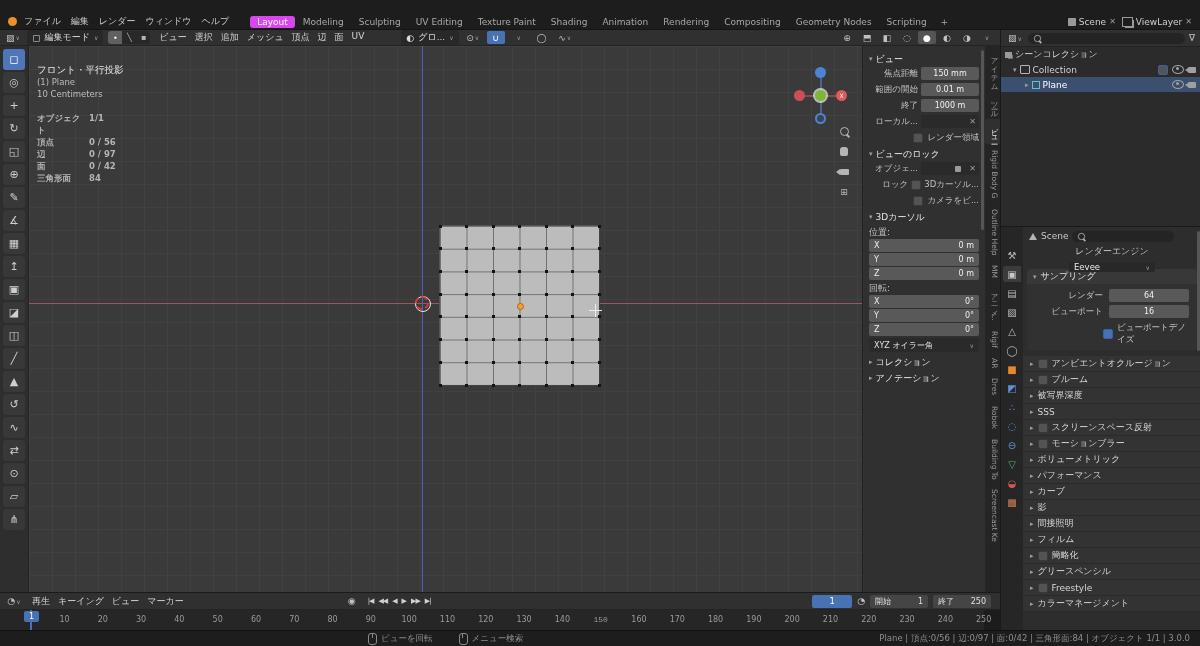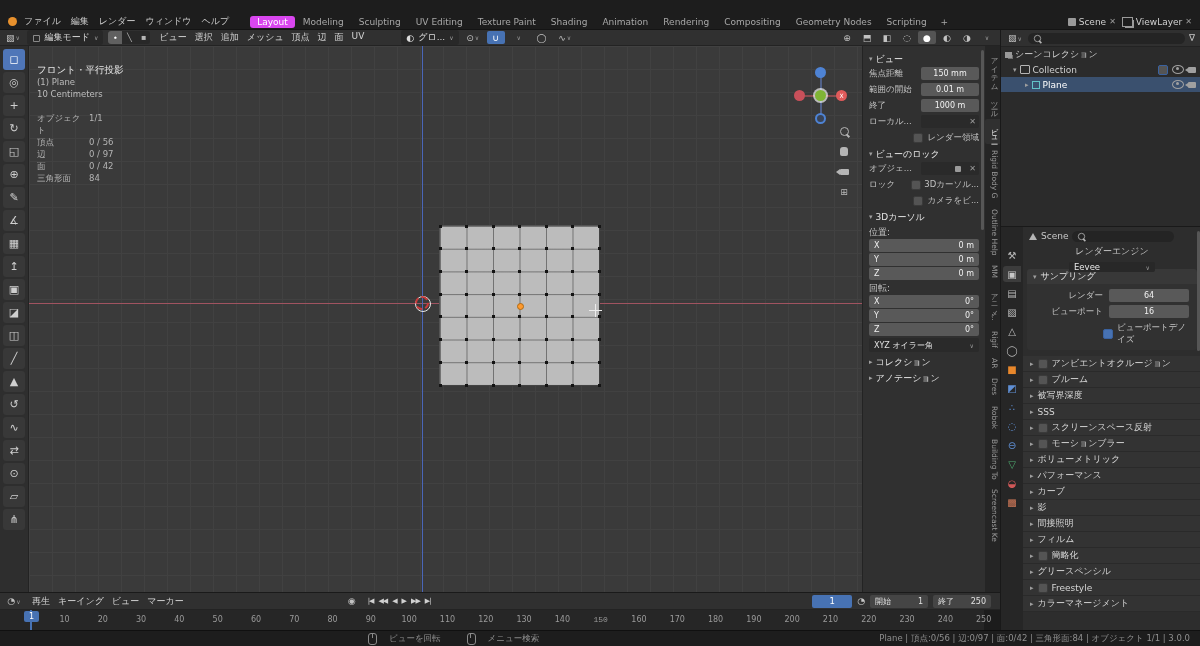--- a/index.html
+++ b/index.html
@@ -48,21 +48,21 @@
     background-size:26.5px 22.71px;}
   .vdot{position:absolute;width:3px;height:3px;background:#141414;}
   #origin-dot{left:488px;top:257px;width:5px;height:5px;border-radius:50%;background:#ff9a2e;border:1px solid #b06a12;}
   #cursor3d-w{left:386px;top:250px;width:14px;height:14px;border-radius:50%;border:1px solid #e8e8e8;}
   #cursor3d-r{left:386px;top:250px;width:14px;height:14px;border-radius:50%;border:2px dashed #c93a3a;box-sizing:border-box;}
   #crosshair-v{left:566px;top:258px;width:1px;height:13px;background:#ececec;}
   #crosshair-h{left:560px;top:264px;width:13px;height:1px;background:#ececec;}
   .vp-overlay{left:8px;top:18px;color:#b4b4b4;line-height:12px;}
   .vp-view-label{color:#e6e6e6;font-size:9.5px;}
   .vp-sub{color:#bdbdbd;font-size:8.5px;}
-  .vp-stats{margin-top:12px;font-size:8.5px;}
+  .vp-stats{margin-top:12px;font-size:8.5px;font-weight:bold;}
   .stat-row{display:flex;width:100px;}
   .stat-label{width:52px;}
   
   #gizmo{left:758px;top:16px;width:68px;height:68px;}
   .gz-line{position:absolute;}
   .gz-v{left:33px;top:12px;width:2px;height:44px;background:rgba(100,130,200,.55);}
   .gz-h{left:10px;top:33px;width:48px;height:2px;background:rgba(200,90,95,.55);}
   .gz-ball{position:absolute;width:11px;height:11px;border-radius:50%;box-sizing:border-box;font-size:6px;display:flex;align-items:center;justify-content:center;color:#fff;}
   .gz-zp{left:28px;top:5px;background:#4e83d4;}
   .gz-zn{left:28px;top:51px;background:#3a4457;border:2px solid #4e83d4;}
@@ -74,21 +74,21 @@
   .icon-zoom{width:7px;height:7px;border:1.5px solid #b5b5b5;border-radius:50%;position:relative;}
   .icon-zoom::after{content:"";position:absolute;width:1.5px;height:4px;background:#b5b5b5;left:6px;top:6px;transform:rotate(-45deg);}
   .icon-hand{width:8px;height:9px;background:#b5b5b5;border-radius:3px 3px 2px 2px;}
   .icon-cam{width:9px;height:6px;background:#b5b5b5;border-radius:1px;position:relative;}
   .icon-cam::after{content:"";position:absolute;left:-4px;top:0;border-right:4px solid #b5b5b5;border-top:3px solid transparent;border-bottom:3px solid transparent;}
   
   #n-panel{left:862px;top:46px;width:123px;height:546px;background:#303030;border-left:1px solid #232323;padding:4px 6px 0 6px;box-sizing:border-box;}
   .np-head{display:flex;align-items:center;gap:3px;height:14px;color:#e6e6e6;margin-top:2px;}
   .tri{font-size:7px;color:#9e9e9e;}
   .np-row{display:flex;align-items:center;height:15px;margin-bottom:1px;gap:3px;}
-  .np-label{flex:1;color:#c2c2c2;font-size:8.5px;white-space:nowrap;overflow:hidden;}
+  .np-label{flex:1;color:#c2c2c2;font-size:8.5px;white-space:nowrap;overflow:hidden;text-align:right;}
   .np-field{width:58px;height:13px;background:#595959;border-radius:2px;color:#f2f2f2;font-size:8px;display:flex;align-items:center;justify-content:center;flex:0 0 auto;box-sizing:border-box;}
   .np-field.dark{background:#2a2a2a;justify-content:flex-end;padding-right:3px;gap:8px;}
   .cbrow{justify-content:flex-end;gap:4px;color:#c2c2c2;font-size:8.5px;}
   .cb{width:10px;height:10px;border-radius:2px;background:#545454;border:1px solid #3a3a3a;box-sizing:border-box;display:inline-flex;align-items:center;justify-content:center;font-size:7px;color:#fff;flex:0 0 auto;}
   .cb.checked{background:#4772b3;border-color:#3a62a0;}
   .cb.checked-gray{background:#545454;}
   .np-sub{color:#c2c2c2;height:13px;margin-top:2px;}
   .axis-field{position:relative;height:13px;background:#595959;display:flex;align-items:center;padding:0 5px;color:#f0f0f0;font-size:8px;margin-bottom:1px;border-radius:2px;}
   .axis-value{margin-left:auto;}
   .np-dd{height:14px;background:#2a2a2a;border-radius:2px;display:flex;align-items:center;padding:0 5px;color:#e0e0e0;font-size:8px;margin:2px 0 3px 0;}
@@ -143,21 +143,21 @@
   .range-field{width:58px;height:13px;background:#454545;border-radius:2px;display:flex;align-items:center;padding:0 5px;color:#e0e0e0;font-size:8px;gap:4px;box-sizing:border-box;}
   .range-field .val{margin-left:auto;}
   #ruler{position:relative;height:21px;}
   .tick{position:absolute;top:5px;transform:translateX(-50%);color:#9a9a9a;font-size:8px;}
   #playhead{position:absolute;left:30px;top:0;width:2px;height:21px;background:#4772b3;}
   #playhead-badge{position:absolute;left:24px;top:1px;width:15px;height:11px;background:#4772b3;border-radius:2px;color:#fff;font-size:8px;display:flex;align-items:center;justify-content:center;}
   #ruler-end{position:absolute;left:984px;top:0;right:0;bottom:0;background:rgba(0,0,0,.25);}
   
   #statusbar{left:0;top:630px;width:1200px;height:16px;background:#1d1d1d;border-top:1px solid #101010;display:flex;align-items:center;padding:0 10px;box-sizing:border-box;color:#909090;font-size:8.5px;}
   #status-hints{display:flex;gap:26px;margin-left:358px;}
-  .hint{display:flex;align-items:center;gap:12px;}
+  .hint{display:flex;align-items:center;gap:4px;}
   .mouse-icon{width:7px;height:10px;border:1px solid #8a8a8a;border-radius:3px;position:relative;display:inline-block;}
   .mouse-icon::after{content:"";position:absolute;left:2.5px;top:0;width:1px;height:4px;background:#8a8a8a;}
   #status-stats{margin-left:auto;color:#8f8f8f;white-space:nowrap;}
 </style>
 </head>
 <body>
 
 <div id="app">
 
 

